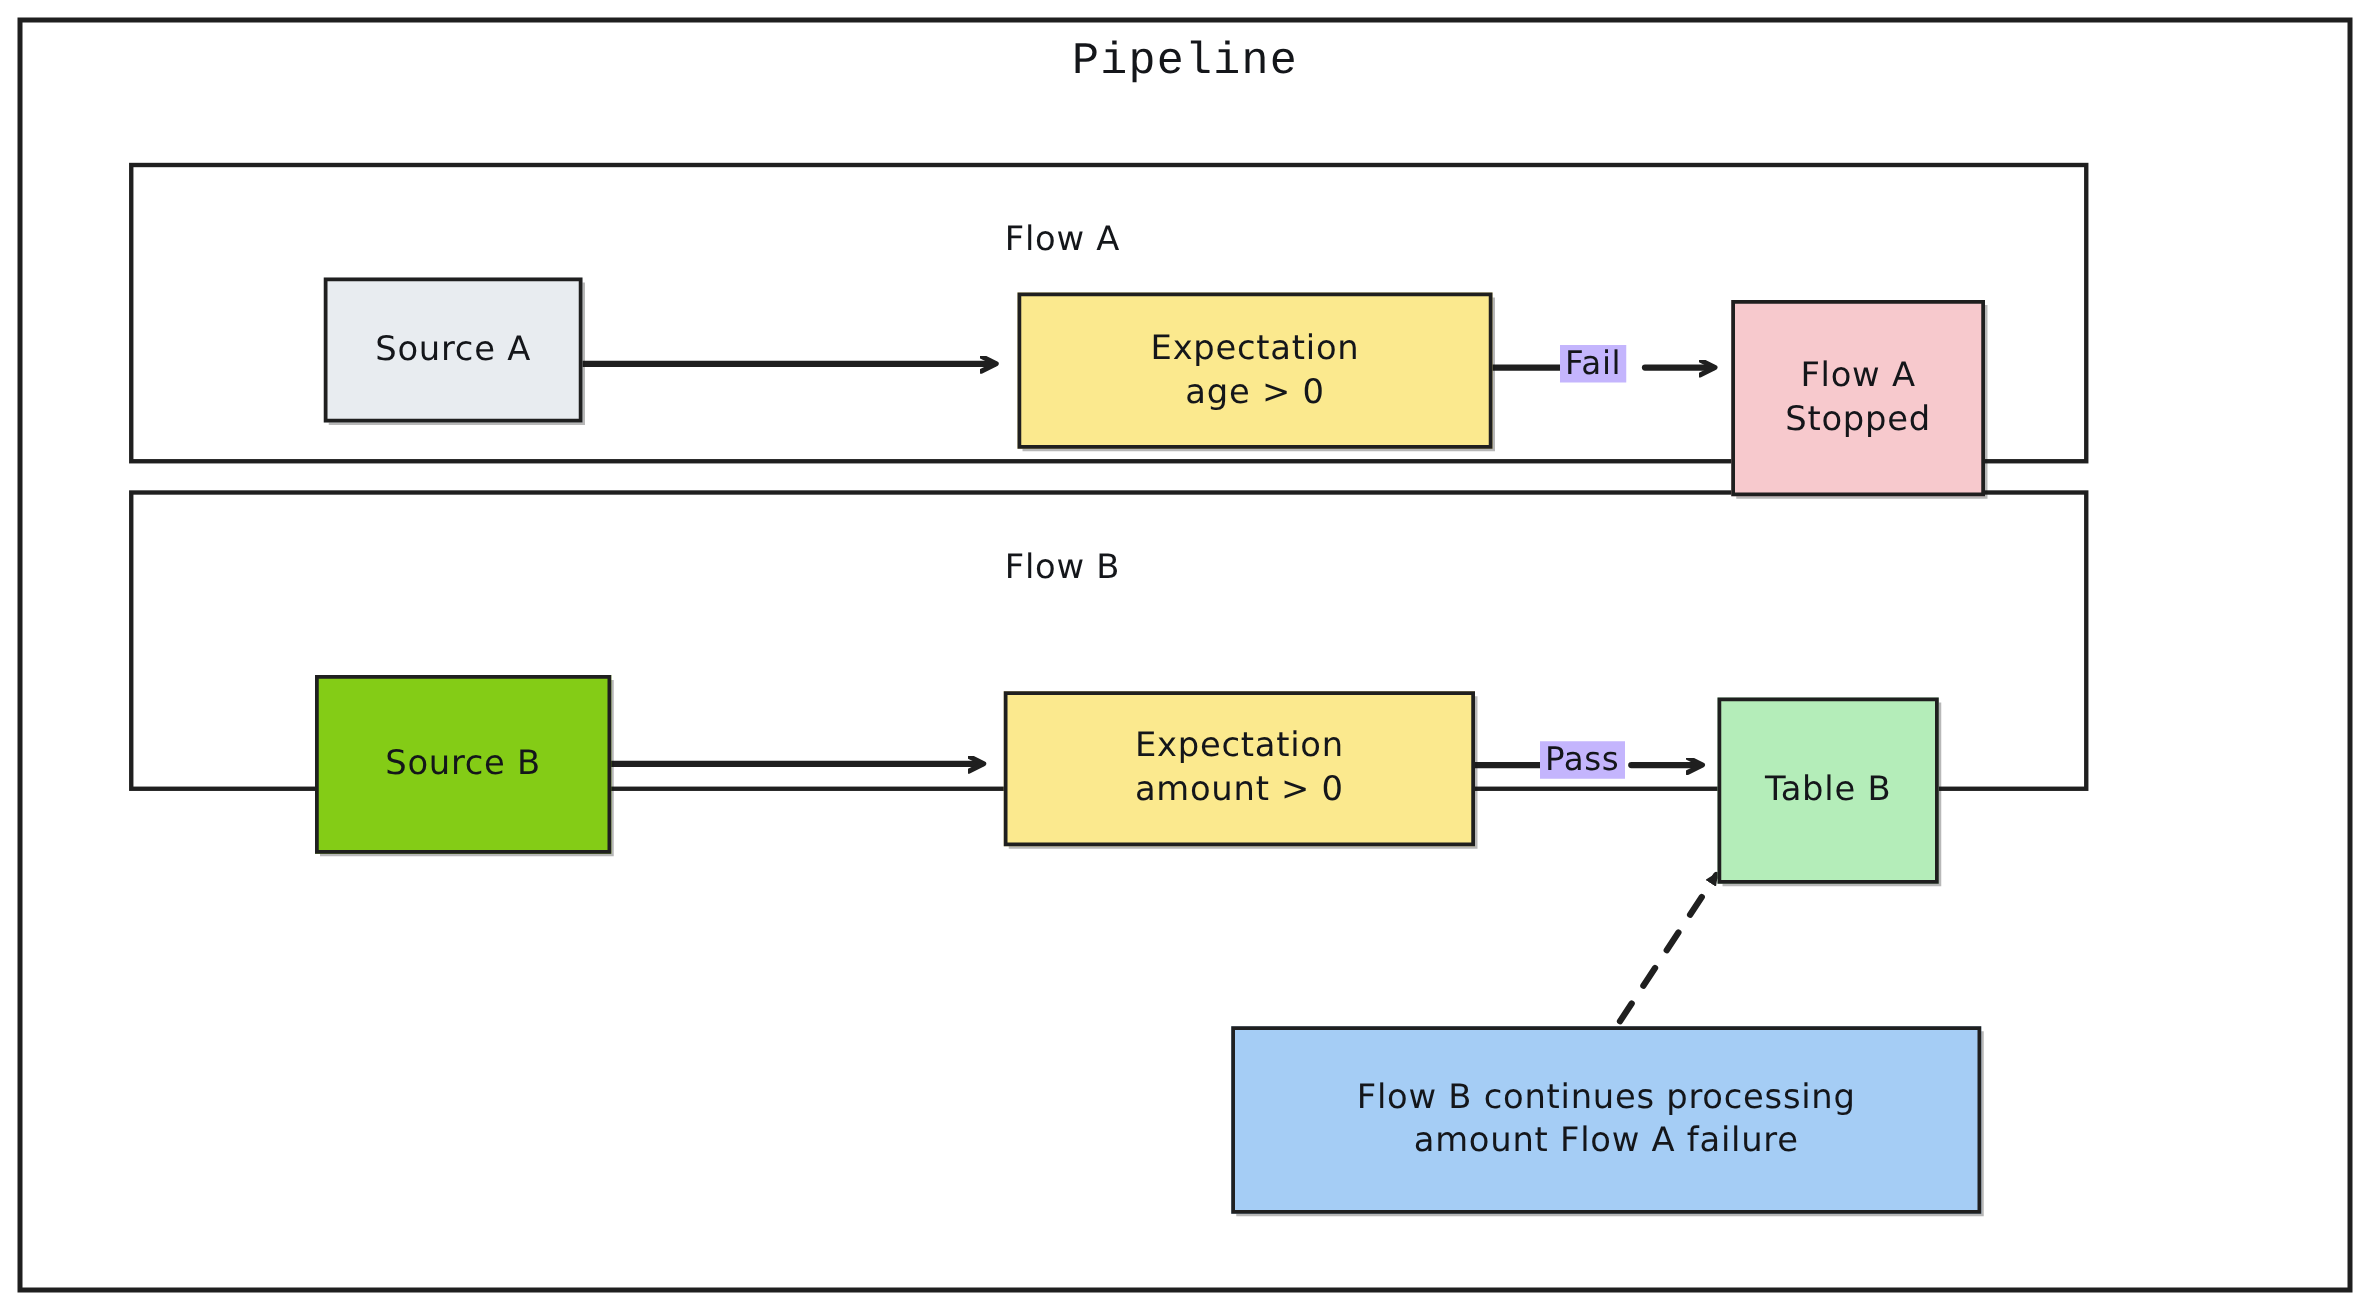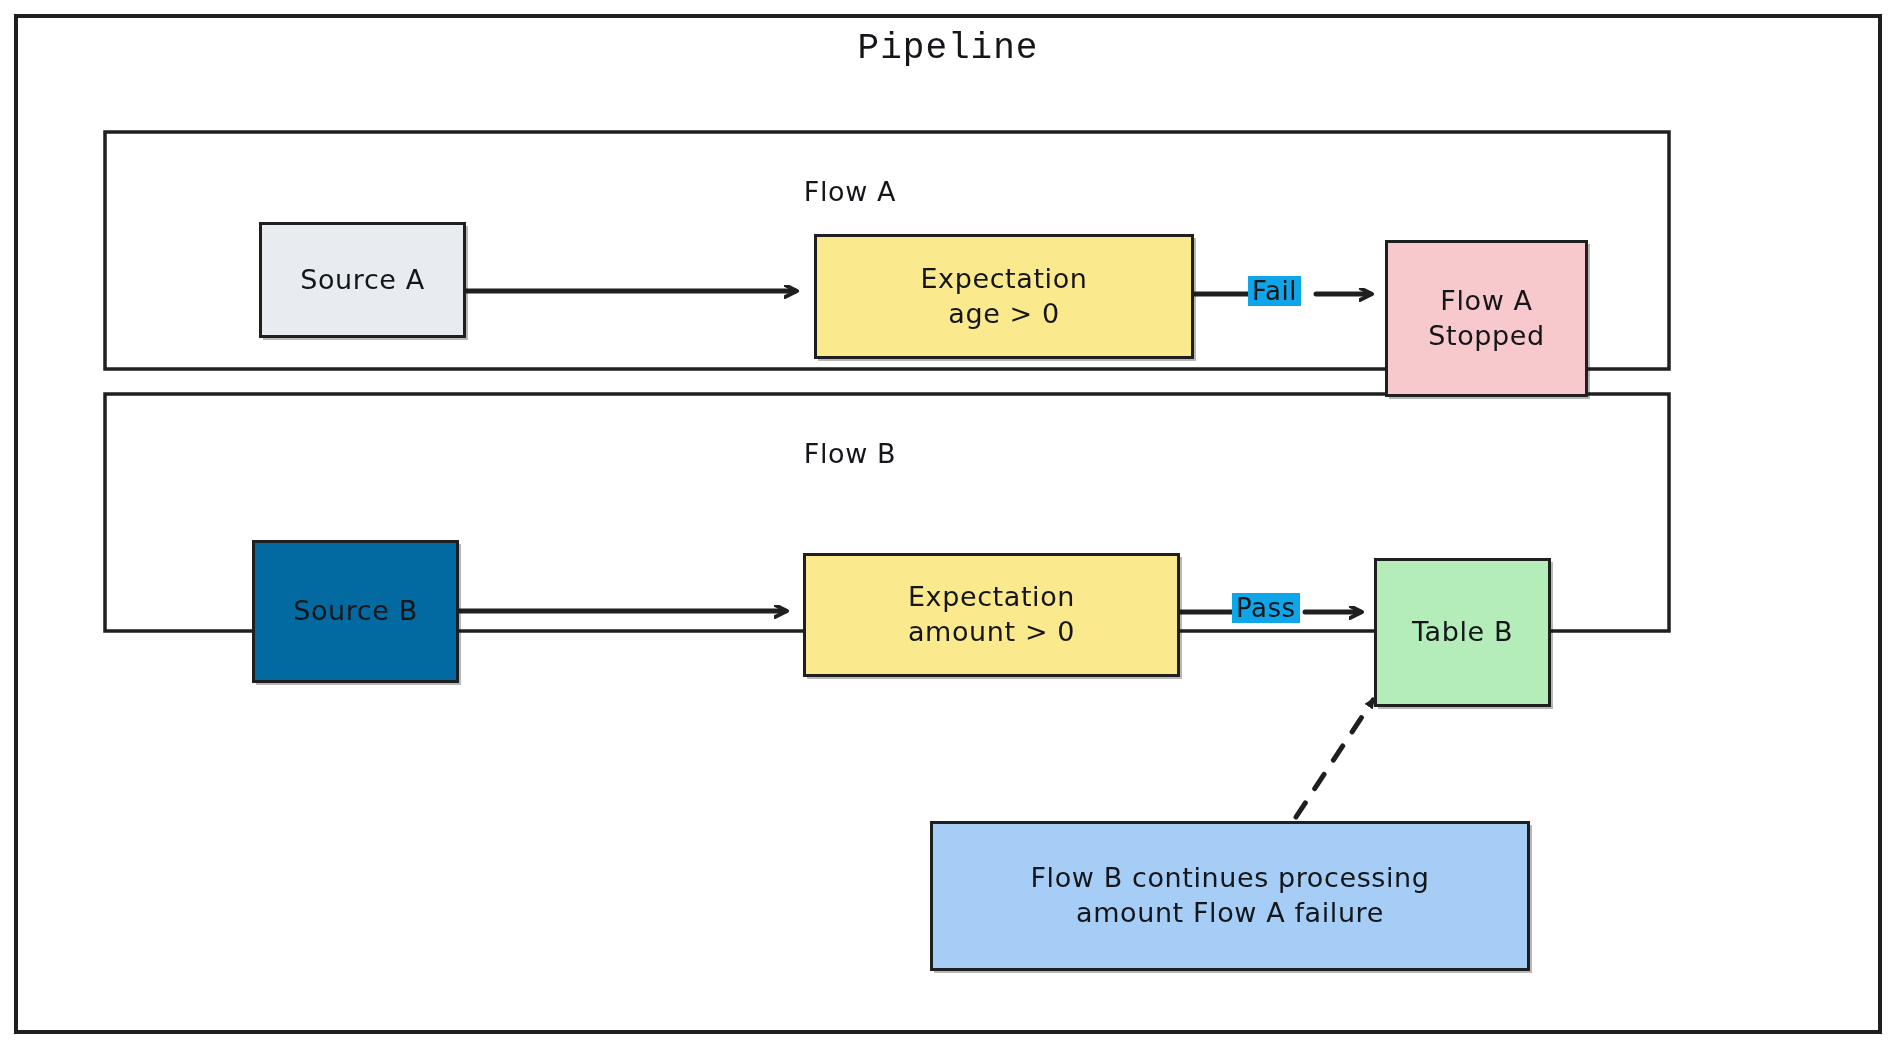--- a/index.html
+++ b/index.html
@@ -49,21 +49,21 @@
     letter-spacing: 0.6px;
     white-space: nowrap;
   }
   .edge-label {
     position: absolute;
     color: #14161a;
     font-family: "DejaVu Sans", sans-serif;
     font-size: 26px;
     letter-spacing: 0.5px;
     white-space: nowrap;
-    background: #0ea5e9;
+    background: #c4b5fd;
     padding: 0 4px;
     text-align: right;
   }
   #diagram-title {
     position: absolute;
     left: 0;
     right: 0;
     top: 28px;
     text-align: center;
     color: #14161a;
@@ -118,34 +118,34 @@
   <div class="node" style="left:814px; top:234px; width:380px; height:125px; background:#fbe98e;">
     <span>Expectation</span>
     <span class="line2">age &gt; 0</span>
   </div>
 
   <div class="node" style="left:1385px; top:240px; width:203px; height:157px; background:#f7c9cd;">
     <span>Flow A</span>
     <span class="line2">Stopped</span>
   </div>
 
-  <div class="node" style="left:252px; top:540px; width:207px; height:143px; background:#0369a1;">
+  <div class="node" style="left:252px; top:540px; width:237px; height:143px; background:#84cc16;">
     <span>Source B</span>
   </div>
 
   <div class="node" style="left:803px; top:553px; width:377px; height:124px; background:#fbe98e;">
     <span>Expectation</span>
     <span class="line2">amount &gt; 0</span>
   </div>
 
   <div class="node" style="left:1374px; top:558px; width:177px; height:149px; background:#b4edb9;">
     <span>Table B</span>
   </div>
 
-  <div class="node" style="left:930px; top:821px; width:600px; height:150px; background:#a5cdf5;">
+  <div class="node" style="left:985px; top:821px; width:600px; height:150px; background:#a5cdf5;">
     <span>Flow B continues processing</span>
     <span class="line2">amount Flow A failure</span>
   </div>
 
   <div class="edge-label" style="left:1248px; top:276px;">Fail</div>
   <div class="edge-label" style="left:1232px; top:593px;">Pass</div>
 
 </div>
 
 </body></html>

